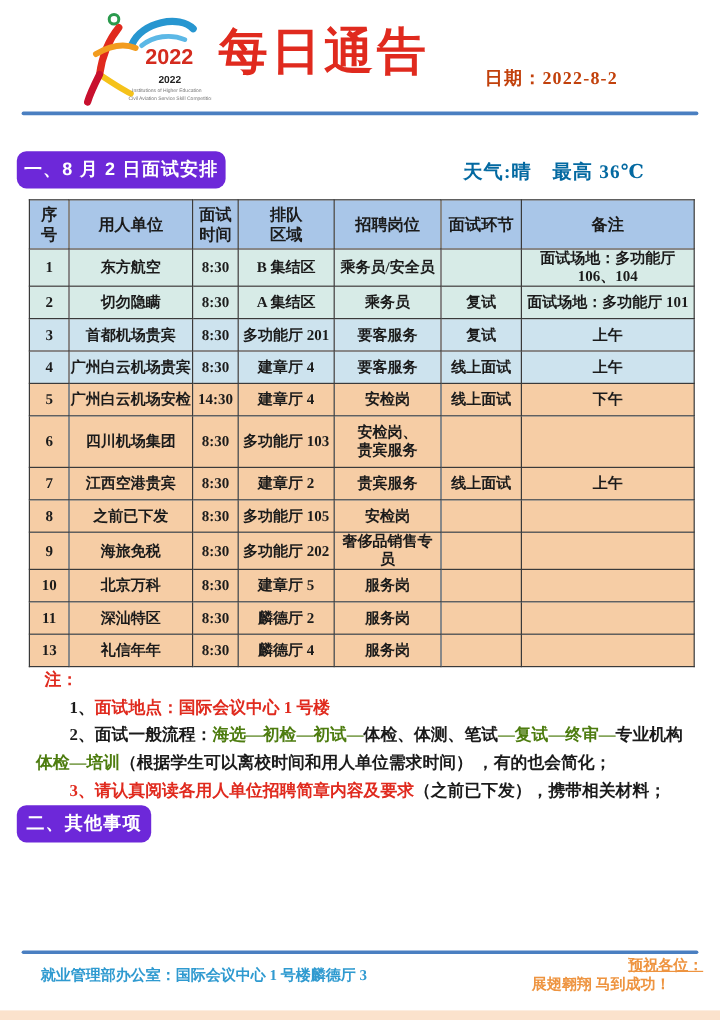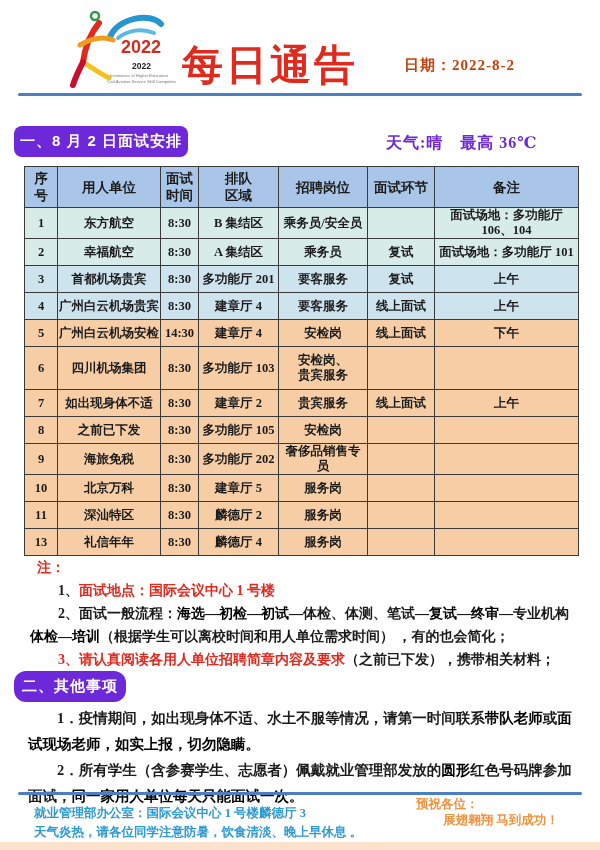--- a/index.html
+++ b/index.html
@@ -3,41 +3,41 @@
 <meta charset="utf-8">
 <style>
   html,body{margin:0;padding:0;background:#ffffff;}
   .page{
     position:relative;width:600px;height:850px;background:#ffffff;overflow:hidden;
     font-family:"Liberation Serif","DejaVu Serif",serif;color:#1b1b1b;
   }
   
   .logo{position:absolute;left:58px;top:6px;width:118px;height:88px;}
   .doc-title{
-    position:absolute;left:182px;top:38px;width:240px;
+    position:absolute;left:182px;top:16px;width:240px;
     font-size:41px;font-weight:bold;color:#e02a1e;letter-spacing:3px;white-space:nowrap;
     font-family:"Liberation Sans","DejaVu Sans",sans-serif;
   }
   .doc-date{
     position:absolute;left:404px;top:56px;font-size:15px;font-weight:bold;color:#c2410c;
     letter-spacing:1px;white-space:nowrap;
   }
   .rule{position:absolute;left:18px;width:564px;height:3px;background:#4a7fc1;border-radius:2px;}
   .rule1{top:93px;}
   .rule2{top:792px;}
   
   .sec-btn{
     position:absolute;background:#6d28d9;color:#ffffff;font-weight:bold;font-size:15px;
     border-radius:8px;display:flex;align-items:center;justify-content:center;
     letter-spacing:1px;font-family:"Liberation Sans","DejaVu Sans",sans-serif;white-space:nowrap;
   }
   .btn1{left:14px;top:126px;width:174px;height:31px;}
-  .btn2{left:14px;top:671px;width:112px;height:31px;border-radius:12px;}
+  .btn2{left:14px;top:671px;width:112px;height:31px;}
   .weather{
-    position:absolute;left:386px;top:133px;font-size:16px;font-weight:bold;color:#6d28d9;
+    position:absolute;left:386px;top:133px;font-size:16px;font-weight:bold;color:#0369a1;
     white-space:nowrap;letter-spacing:1px;
   }
   
   table.sched{
     position:absolute;left:24px;top:166px;width:554px;
     border-collapse:collapse;table-layout:fixed;
   }
   table.sched th,table.sched td{
     border:1px solid #3a3a3a;text-align:center;vertical-align:middle;
     font-weight:bold;color:#1b1b1b;padding:0 1px;overflow:hidden;
@@ -51,37 +51,37 @@
   tr.p  td{background:#f6cda5;height:26px;}
   tr.tall td{height:42px;}
   
   .notes{
     position:absolute;left:30px;top:556px;width:546px;
     font-size:14px;font-weight:bold;line-height:23px;color:#1b1b1b;
   }
   .notes p{margin:0;text-indent:2em;}
   .notes-label{color:#e02a1e;text-indent:0.5em !important;}
   .red{color:#e02a1e;}
-  .blu{color:#000000;}
+  .blu{color:#4d7c0f;}
   
   .sec2{
     position:absolute;left:28px;top:705px;width:548px;
     font-size:14.5px;font-weight:bold;line-height:26px;color:#1b1b1b;
   }
   .sec2 p{margin:0;text-indent:2em;}
   
   .footer-left{
     position:absolute;left:34px;top:804px;font-size:12.5px;font-weight:bold;color:#2f9ad0;
     line-height:19px;white-space:nowrap;
   }
   .footer-right{
     position:absolute;left:416px;top:796px;width:170px;font-size:12.5px;font-weight:bold;
     color:#ee9440;line-height:16px;
   }
-  .fr1{text-align:left;}
+  .fr1{text-align:right;text-decoration:underline;}
   .fr2{text-align:center;}
   .fr3{text-align:center;}
   .bottom-strip{position:absolute;left:0;top:842px;width:600px;height:8px;background:#fbe2cc;}
 </style>
 </head>
 <body>
 
 <div class="page">
 
   <svg class="logo" viewBox="0 0 118 88">
@@ -135,21 +135,21 @@
           <td>1</td>
           <td>东方航空</td>
           <td>8:30</td>
           <td>B 集结区</td>
           <td>乘务员/安全员</td>
           <td></td>
           <td>面试场地：多功能厅 106、104</td>
         </tr>
         <tr class="c1">
           <td>2</td>
-          <td>幸福航空</td>
+          <td>切勿隐瞒</td>
           <td>8:30</td>
           <td>A 集结区</td>
           <td>乘务员</td>
           <td>复试</td>
           <td>面试场地：多功能厅 101</td>
         </tr>
         <tr class="c2">
           <td>3</td>
           <td>首都机场贵宾</td>
           <td>8:30</td>
@@ -181,21 +181,21 @@
           <td>四川机场集团</td>
           <td>8:30</td>
           <td>多功能厅 103</td>
           <td>安检岗、
 贵宾服务</td>
           <td></td>
           <td></td>
         </tr>
         <tr class="p">
           <td>7</td>
-          <td>如出现身体不适</td>
+          <td>江西空港贵宾</td>
           <td>8:30</td>
           <td>建章厅 2</td>
           <td>贵宾服务</td>
           <td>线上面试</td>
           <td>上午</td>
         </tr>
         <tr class="p">
           <td>8</td>
           <td>之前已下发</td>
           <td>8:30</td>
@@ -244,30 +244,25 @@
   </table>
 
   <div class="notes">
     <p class="notes-label">注：</p>
     <p><span>1、</span><span class="red">面试地点：国际会议中心 1 号楼</span></p>
     <p><span>2、面试一般流程：</span><span class="blu">海选—初检—初试—</span><span>体检、体测、笔试</span><span class="blu">—复试—终审—</span><span>专业机构</span><span class="blu">体检—培训</span><span>（根据学生可以离校时间和用人单位需求时间） ，有的也会简化；</span></p>
     <p><span class="red">3、请认真阅读各用人单位招聘简章内容及要求</span><span>（之前已下发），携带相关材料；</span></p>
   </div>
 
   <div class="sec-btn btn2">二、其他事项</div>
-  <div class="sec2">
-    <p><span>1．疫情期间，如出现身体不适、水土不服等情况，请第一时间联系</span><span class="blu">带队老师</span><span>或</span><span class="blu">面试现场老师，如实上报，切勿隐瞒。</span></p>
-    <p><span>2．所有学生（含参赛学生、志愿者）佩戴就业管理部发放的</span><span class="blu">圆形</span><span>红色号码牌参加面试，</span><span class="blu">同一家用人单位每天只能面试一次。</span></p>
-  </div>
 
   <div class="rule rule2"></div>
 
   <div class="footer-left">
     <div>就业管理部办公室：国际会议中心 1 号楼麟德厅 3</div>
-    <div>天气炎热，请各位同学注意防暑，饮食清淡、晚上早休息 。</div>
   </div>
   <div class="footer-right">
     <div class="fr1">预祝各位：</div>
     <div class="fr2">展翅翱翔 马到成功！</div>
   </div>
 
   <div class="bottom-strip"></div>
 </div>
 
 </body></html>

